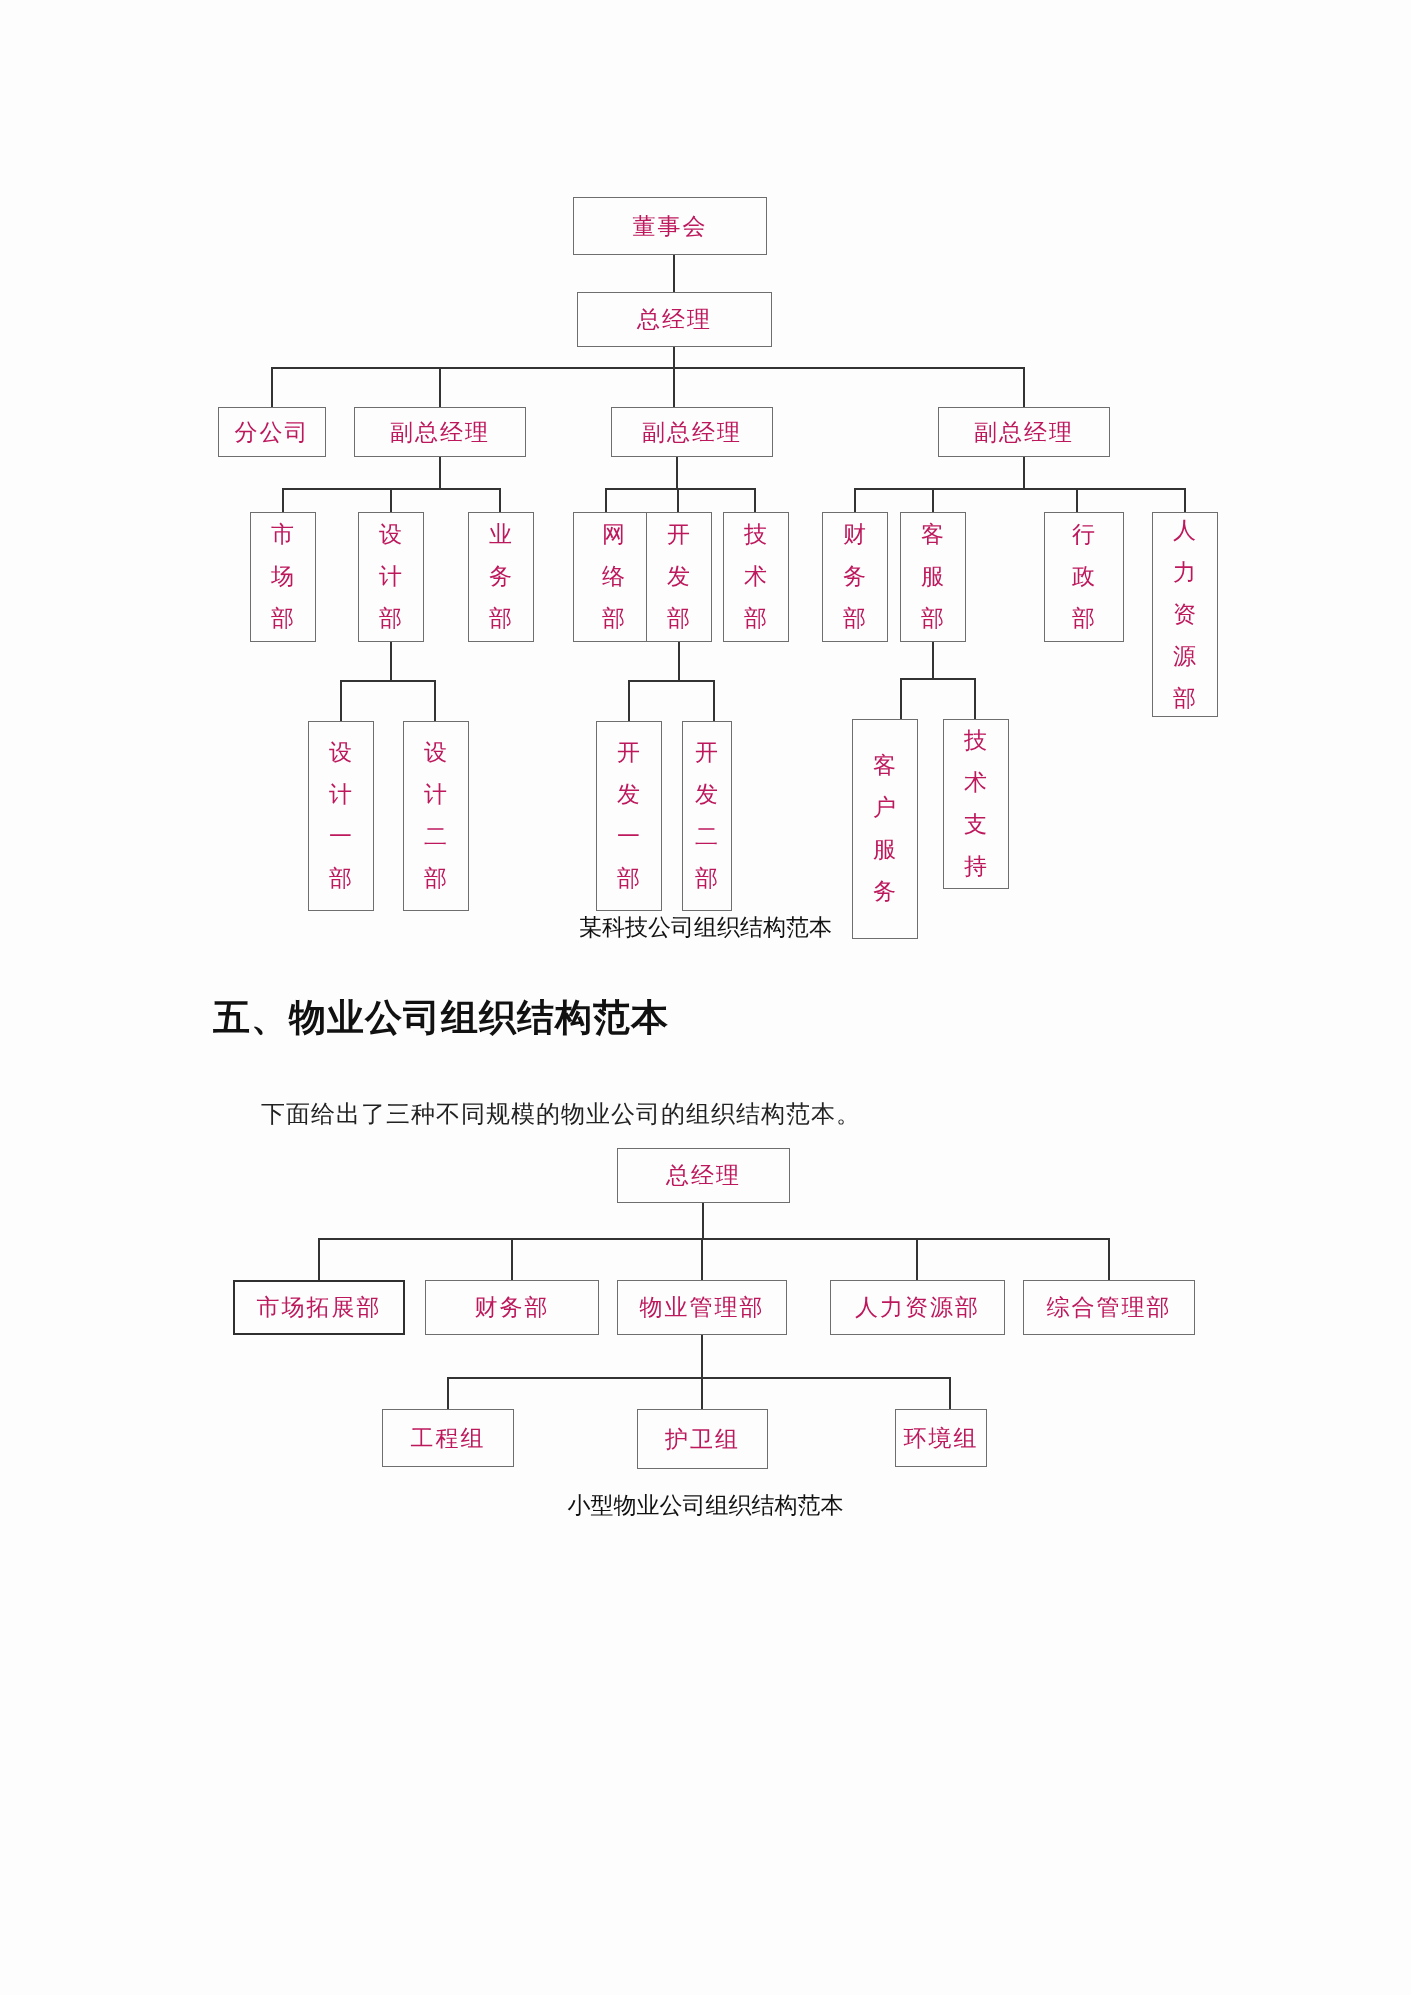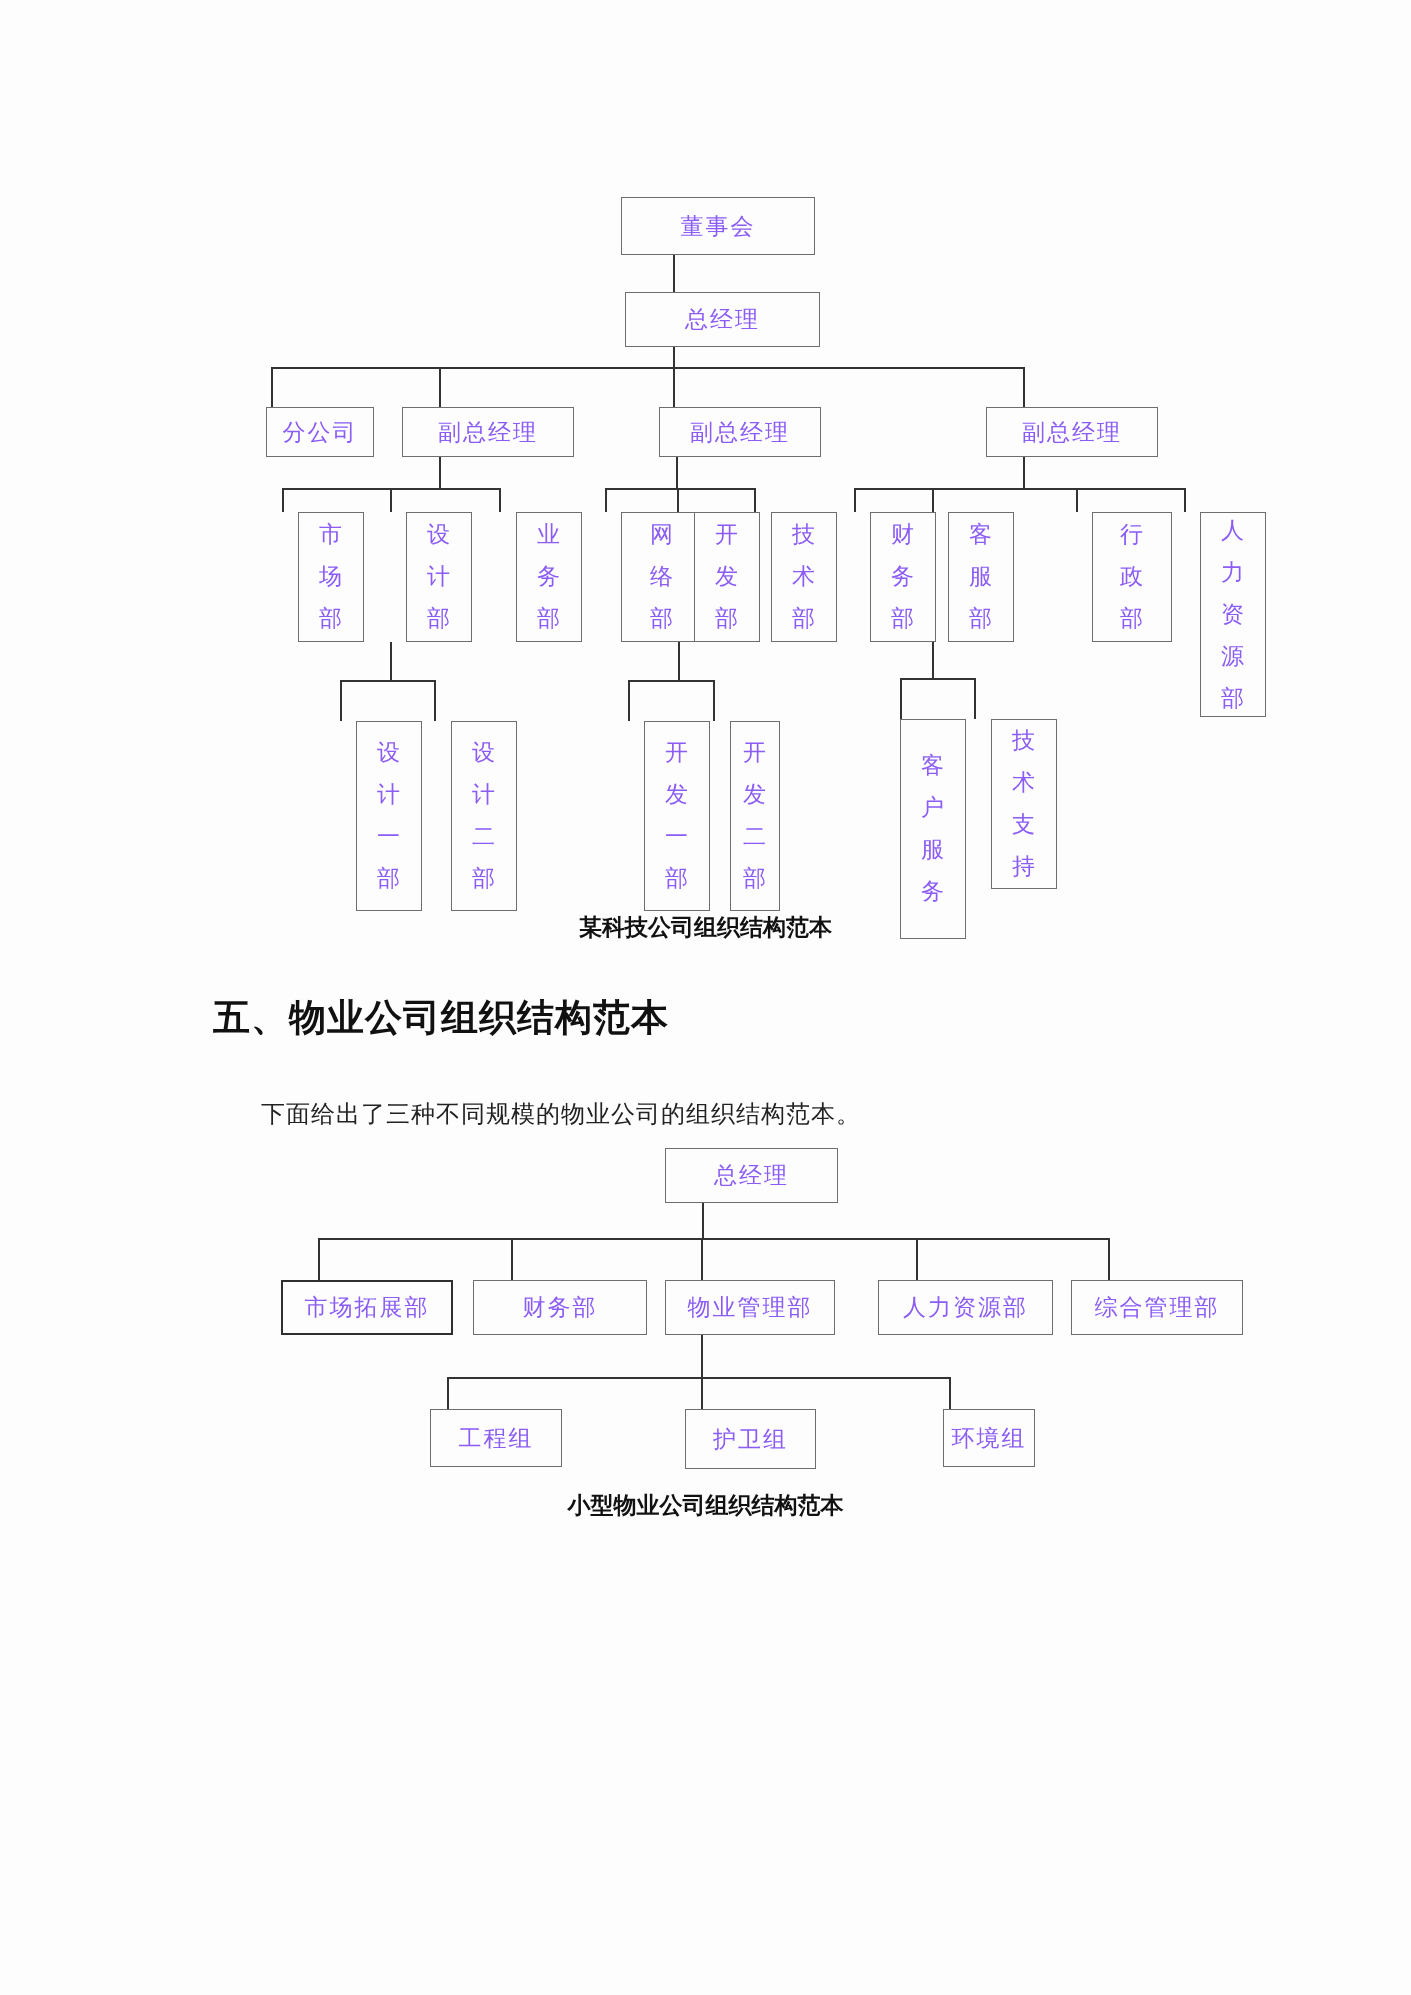--- a/index.html
+++ b/index.html
@@ -7,35 +7,34 @@
     width:1411px;height:1995px;position:relative;
     background:#fdfdfd;
     font-family:"Liberation Serif","DejaVu Serif",serif;
     color:#1c1c1c;
   }
   .box{
     position:absolute;box-sizing:border-box;
     border:1px solid #6e6e6e;background:#fdfdfd;
     display:flex;align-items:center;justify-content:center;
     font-size:23px;letter-spacing:2px;z-index:2;
-    color:#8b5cf6;
-    margin-left:48px;
+    color:#be185d;
   }
   .box.thick{border:2px solid #2f2f2f;}
   .vbox .vt{
     display:block;width:1.05em;word-break:break-all;
     text-align:left;line-height:42px;letter-spacing:0;
   }
   .hl,.vl{position:absolute;background:#333;z-index:1;}
   .hl{height:2px;}
   .vl{width:2px;}
   .cap{
     position:absolute;left:0;width:1411px;text-align:center;
     font-family:"Liberation Sans","DejaVu Sans",sans-serif;
-    font-weight:bold;font-size:23px;color:#111;
+    font-weight:normal;font-size:23px;color:#111;
   }
   .h2{
     position:absolute;left:213px;top:993px;
     font-family:"Liberation Sans","DejaVu Sans",sans-serif;
     font-weight:bold;font-size:37px;color:#111;letter-spacing:1px;
   }
   .para{
     position:absolute;left:261px;top:1098px;
     font-size:24px;color:#222;letter-spacing:1px;
   }

